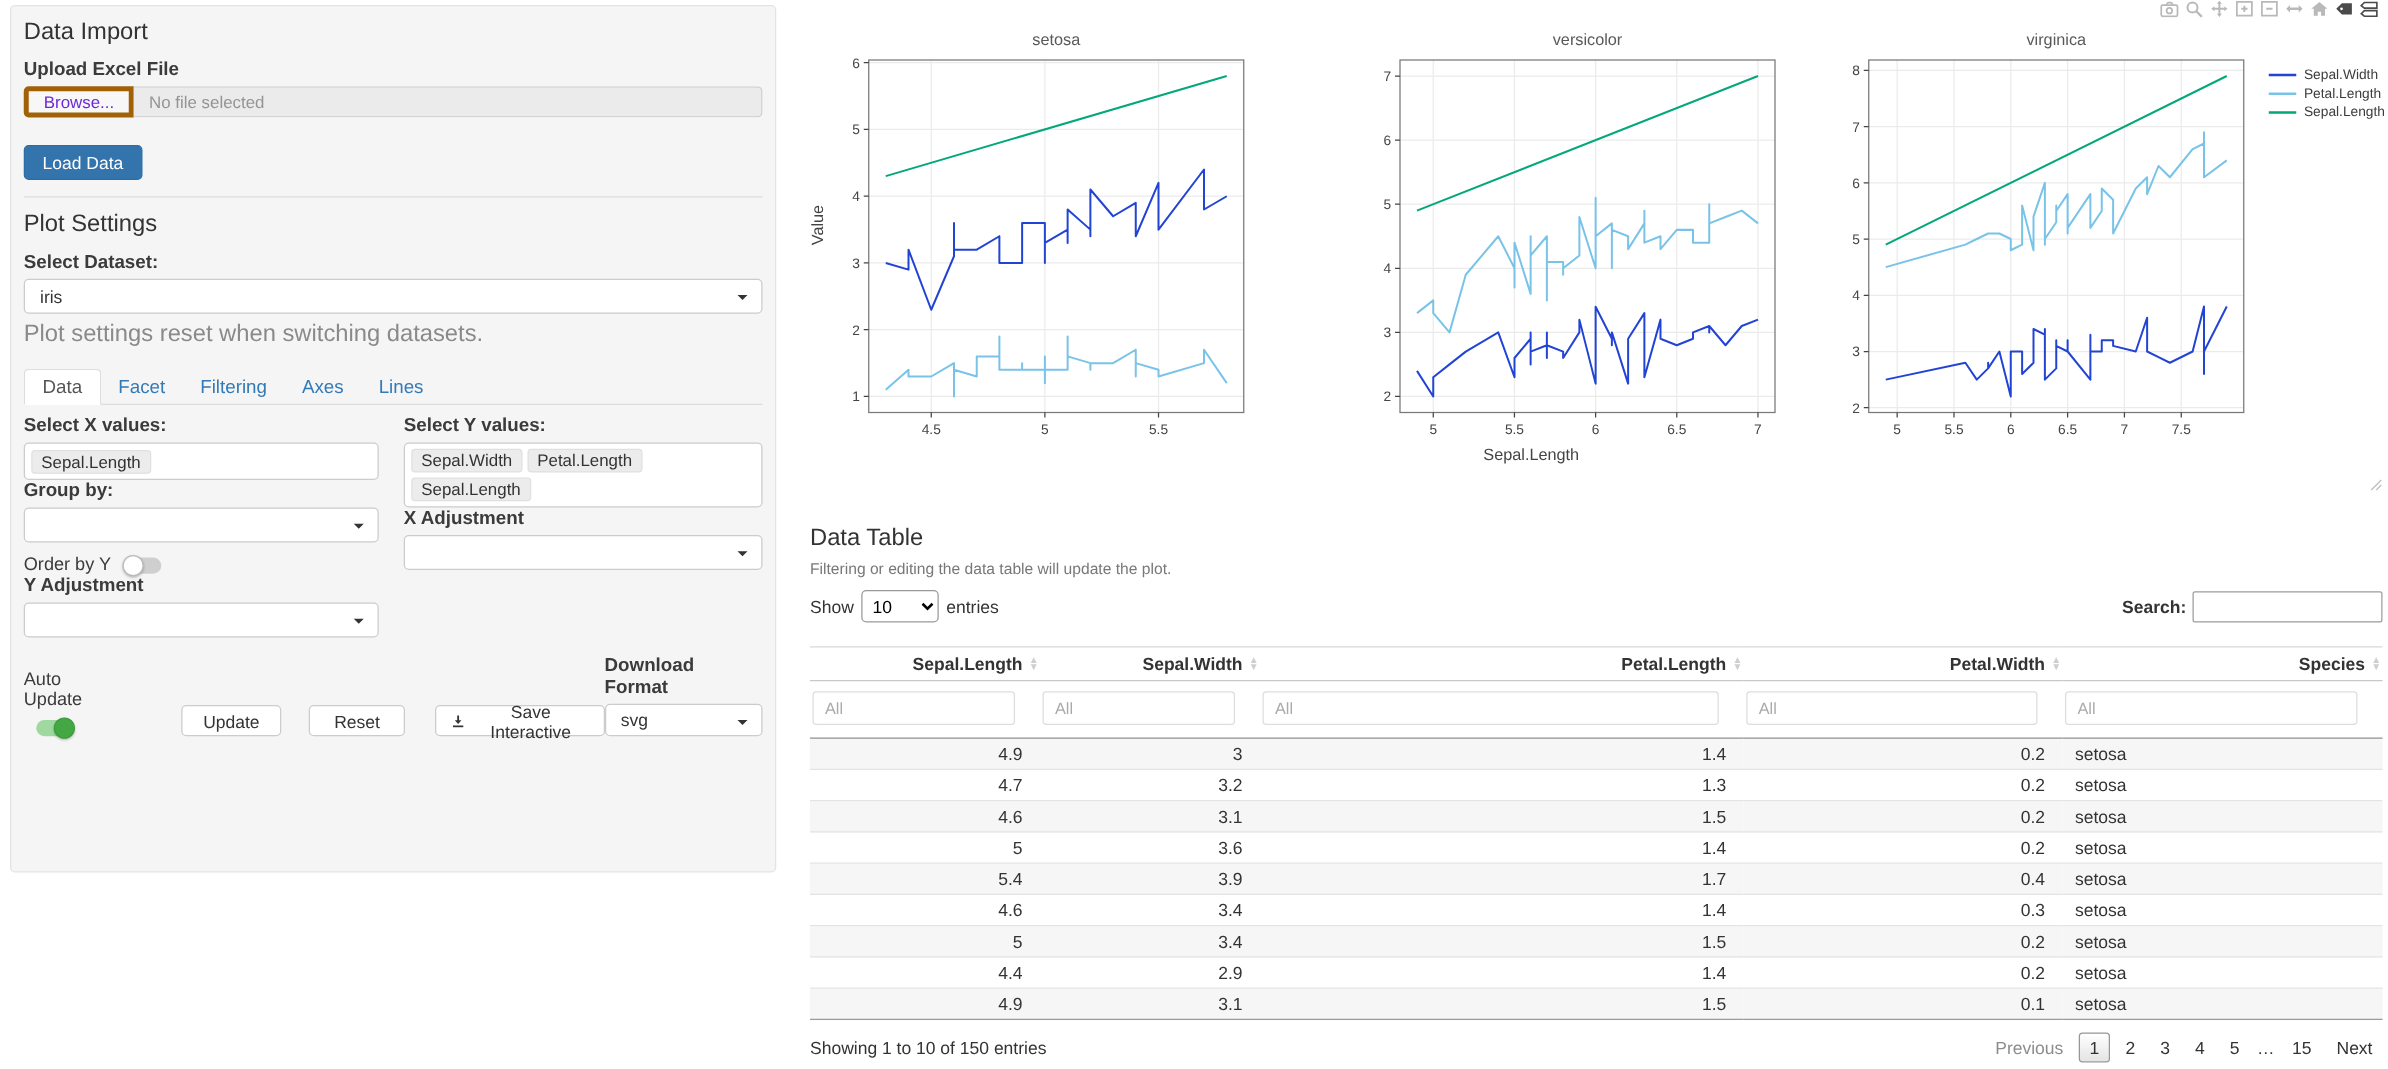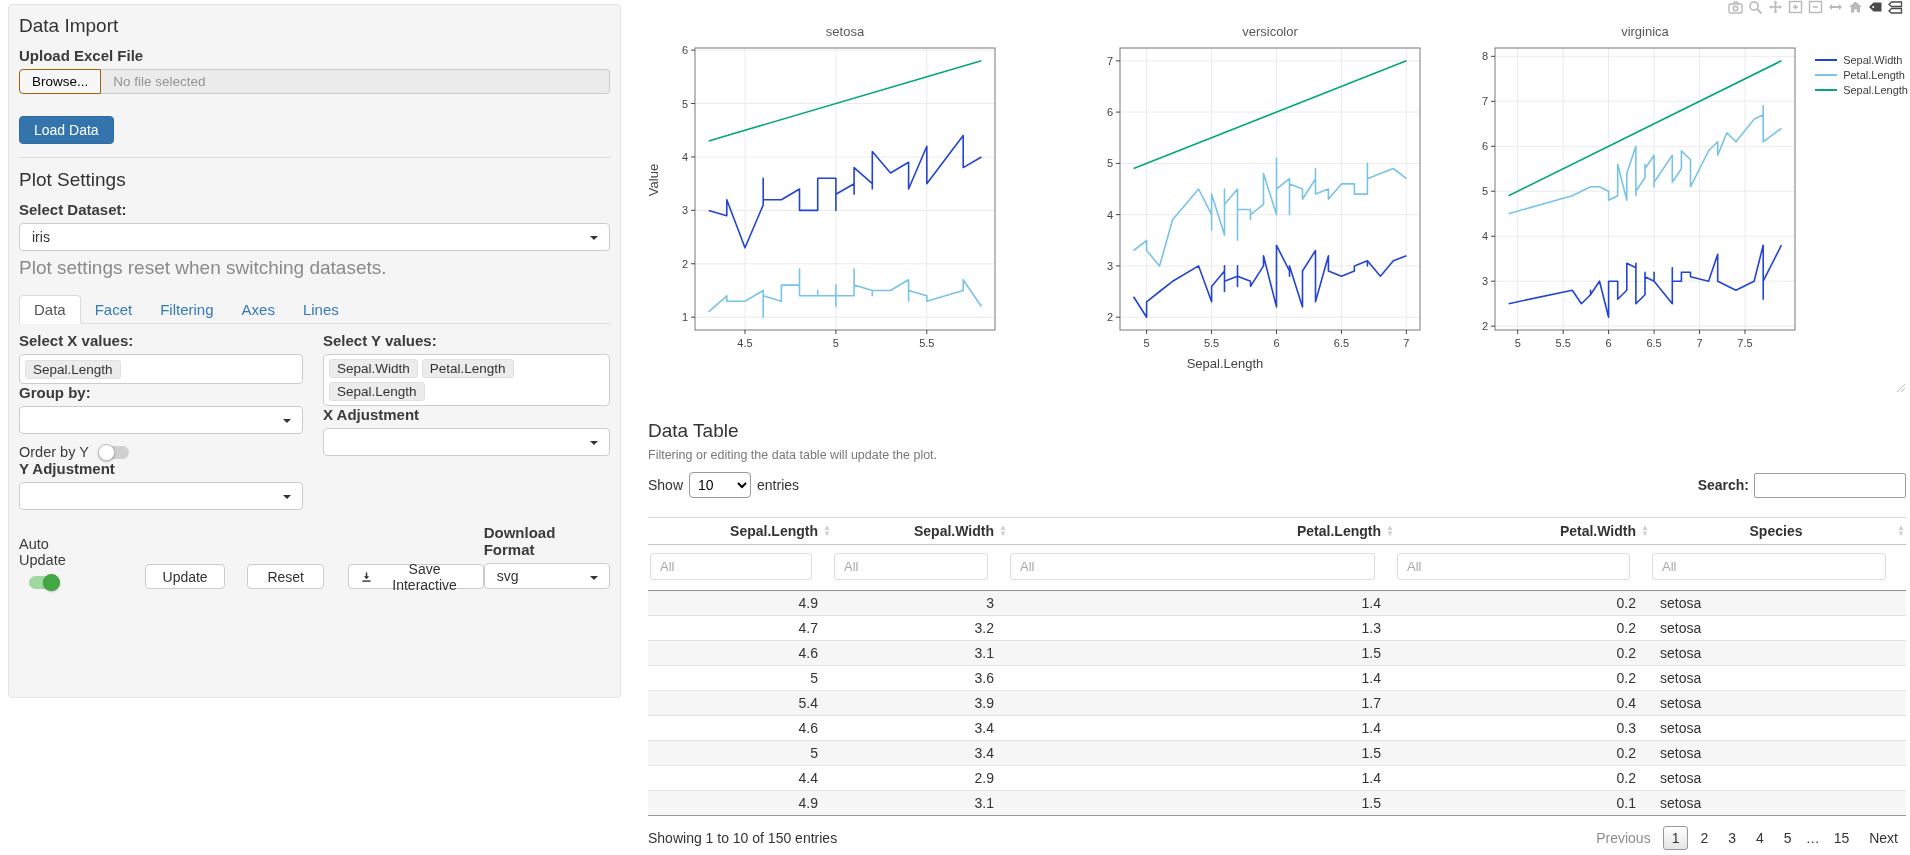--- a/index.html
+++ b/index.html
@@ -5,21 +5,21 @@
   * { box-sizing: border-box; margin: 0; padding: 0; }
   html,body { width:1910px; height:855px; background:#fff; font-family:"Liberation Sans",sans-serif; color:#333; overflow:hidden; }
   #app { position:relative; width:1666px; height:855px; }
 
   
   #sidebar { position:absolute; left:8px; top:4px; width:613px; height:694px; background:#f5f5f5;
              border:1px solid #e3e3e3; border-radius:4px; padding:6px 10px 10px; }
   h2.sect { font-size:19px; font-weight:500; color:#333; margin:4px 0 10px; }
   label.ctl { display:block; font-size:15px; font-weight:700; color:#3b3b3b; margin:0 0 5px; }
   .filerow { display:flex; height:25px; margin-bottom:22px; }
-  .browse { font-size:13.5px; padding:0 12px; border:1px solid #a16207; background:#f7f7f7; color:#000000;
+  .browse { font-size:13.5px; padding:0 12px; border:4px solid #a16207; background:#f7f7f7; color:#6d28d9;
             border-radius:4px 0 0 4px; cursor:pointer; }
   .filefield { flex:1; border:1px solid #ccc; border-left:none; background:#ebebeb; border-radius:0 4px 4px 0;
                color:#949494; font-size:13.5px; display:flex; align-items:center; padding:0 12px; }
   .loadbtn { background:#3474ad; color:#fff; border:1px solid #2e6da4; border-radius:4px; font-size:14px;
              padding:5px 14px; cursor:pointer; }
   hr.div { border:none; border-top:1px solid #ddd; margin:13px 0 11px; }
   .sel { height:28px; border:1px solid #ccc; border-radius:4px; background:#fff; display:flex; align-items:center;
          padding:0 12px; font-size:14px; color:#333; position:relative; cursor:pointer; }
   .sel.caret::after { content:""; position:absolute; right:11px; top:12px; border:4px solid transparent; border-top-color:#333; }
   .help { font-size:19px; color:#8a8a8a; margin:6px 0 16px; }
@@ -70,21 +70,21 @@
   #dt .caption { font-size:12.5px; color:#787878; margin-bottom:10px; }
   .controls { display:flex; align-items:center; margin-bottom:19px; font-size:14px; }
   .lenwrap { display:flex; align-items:center; gap:6px; }
   .lenwrap select { height:26px; width:62px; font-size:14px; border:1px solid #999; border-radius:4px; background:#fff; padding:0 4px; font-family:inherit; }
   .searchwrap { margin-left:auto; display:flex; align-items:center; gap:5px; font-weight:600; }
   .searchwrap input { width:152px; height:25px; border:1px solid #9c9c9c; border-radius:2px; padding:0 6px; font-size:13px; }
   table.dtbl { width:100%; border-collapse:collapse; table-layout:fixed; font-size:14px; }
   col.c1{width:184px} col.c2{width:176px} col.c3{width:387px} col.c4{width:255px} col.c5{width:256px}
   .dtbl thead th { font-weight:700; color:#333; text-align:right; padding:5px 14px 5px 10px; position:relative;
                    border-top:1px solid #d8d8d8; border-bottom:1px solid #c8c8c8; cursor:pointer; }
-  .dtbl thead th.left { text-align:center; }
+  .dtbl thead th.left { text-align:right; }
   .sorters { position:absolute; right:1px; top:50%; transform:translateY(-50%); display:flex; flex-direction:column;
              font-size:8px; line-height:6px; color:#cfcfcf; }
   .dtbl .filters td { padding:8px 6px 10px 2px; border-bottom:1px solid #8f8f8f; }
   .dtbl .filters input { width:calc(100% - 14px); height:27px; border:1px solid #ddd; border-radius:3px; padding:0 9px;
                          font-size:13px; color:#333; }
   .dtbl .filters input::placeholder { color:#aaa; }
   .dtbl tbody td { padding:4px 14px 4px 10px; border-bottom:1px solid #e3e3e3; color:#333; }
   .dtbl tbody td.num { text-align:right; }
   .dtbl tbody tr:nth-child(odd) { background:#f6f6f6; }
   .dtbl tbody tr:last-child td { border-bottom:1px solid #9a9a9a; }

